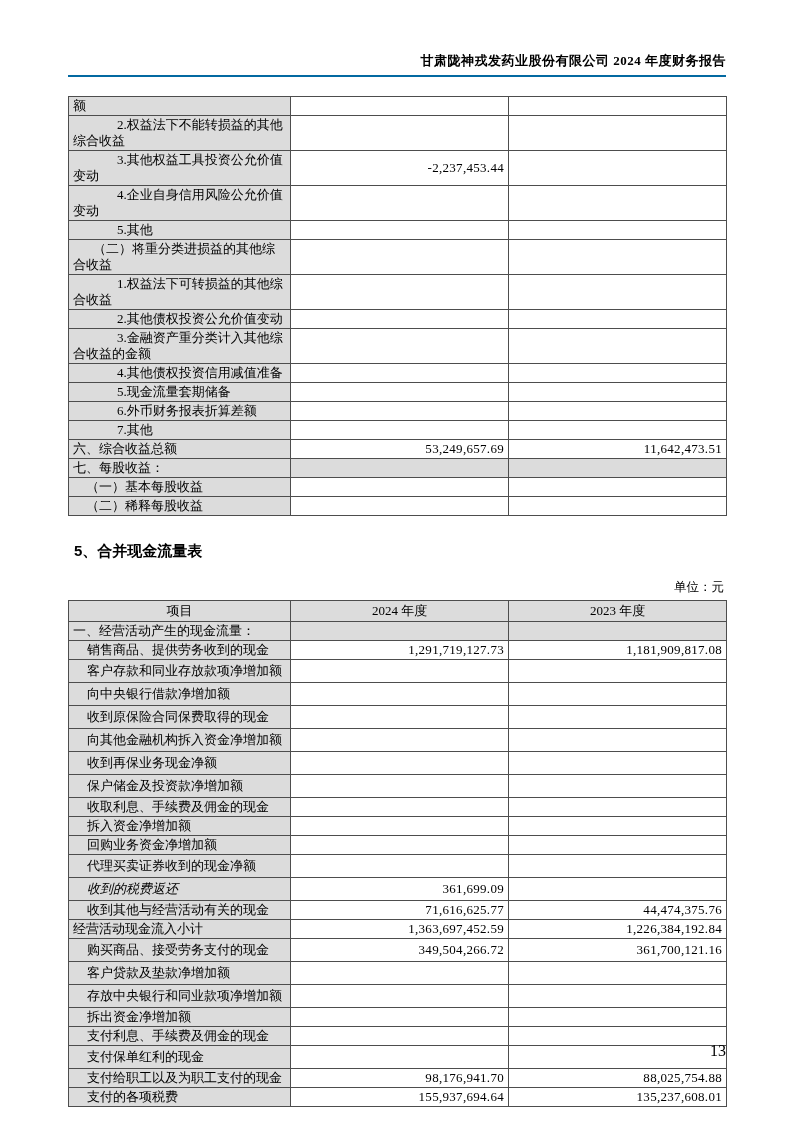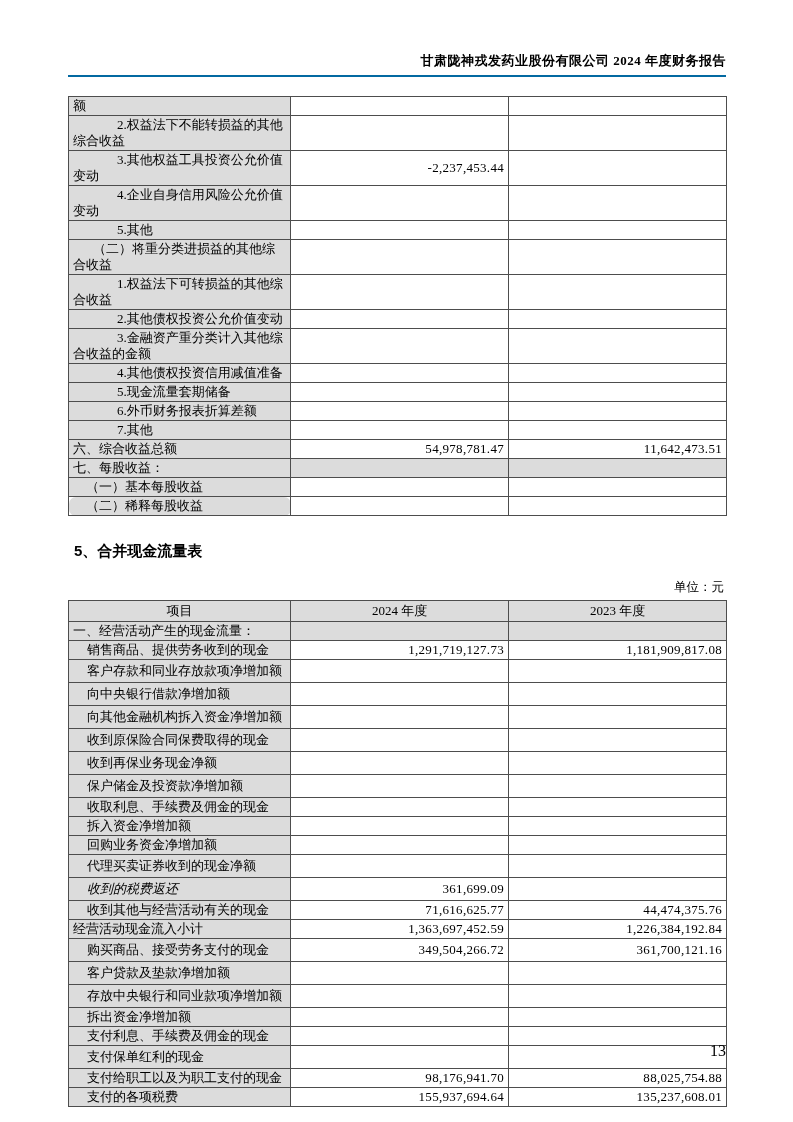--- a/index.html
+++ b/index.html
@@ -140,35 +140,35 @@
             <td class="c-val"></td>
             <td class="c-val"></td>
           </tr>
           <tr>
             <td class="c-label" style="text-indent: 44px;">7.其他</td>
             <td class="c-val"></td>
             <td class="c-val"></td>
           </tr>
           <tr>
             <td class="c-label" style="text-indent: 0px;">六、综合收益总额</td>
-            <td class="c-val">54,978,781.47</td>
+            <td class="c-val">53,249,657.69</td>
             <td class="c-val">11,642,473.51</td>
           </tr>
           <tr class="shade-all">
             <td class="c-label" style="text-indent: 0px;">七、每股收益：</td>
             <td class="c-val"></td>
             <td class="c-val"></td>
           </tr>
           <tr>
             <td class="c-label" style="text-indent: 13px;">（一）基本每股收益</td>
             <td class="c-val"></td>
             <td class="c-val"></td>
           </tr>
           <tr>
-            <td class="c-label" style="text-indent: 13px; border-radius: 7px;">（二）稀释每股收益</td>
+            <td class="c-label" style="text-indent: 13px;">（二）稀释每股收益</td>
             <td class="c-val"></td>
             <td class="c-val"></td>
           </tr>
         </tbody>
     </table>
 
     <div class="section-heading">5、合并现金流量表</div>
 
     <div class="unit-label">单位：元</div>
 
@@ -200,26 +200,26 @@
             <td class="c-label" style="text-indent: 14px;">客户存款和同业存放款项净增加额</td>
             <td class="c-val"></td>
             <td class="c-val"></td>
           </tr>
           <tr class="tall">
             <td class="c-label" style="text-indent: 14px;">向中央银行借款净增加额</td>
             <td class="c-val"></td>
             <td class="c-val"></td>
           </tr>
           <tr class="tall">
+            <td class="c-label" style="text-indent: 14px;">收到原保险合同保费取得的现金</td>
+            <td class="c-val"></td>
+            <td class="c-val"></td>
+          </tr>
+          <tr class="tall">
             <td class="c-label" style="text-indent: 14px;">向其他金融机构拆入资金净增加额</td>
-            <td class="c-val"></td>
-            <td class="c-val"></td>
-          </tr>
-          <tr class="tall">
-            <td class="c-label" style="text-indent: 14px;">收到原保险合同保费取得的现金</td>
             <td class="c-val"></td>
             <td class="c-val"></td>
           </tr>
           <tr class="tall">
             <td class="c-label" style="text-indent: 14px;">收到再保业务现金净额</td>
             <td class="c-val"></td>
             <td class="c-val"></td>
           </tr>
           <tr class="tall">
             <td class="c-label" style="text-indent: 14px;">保户储金及投资款净增加额</td>

